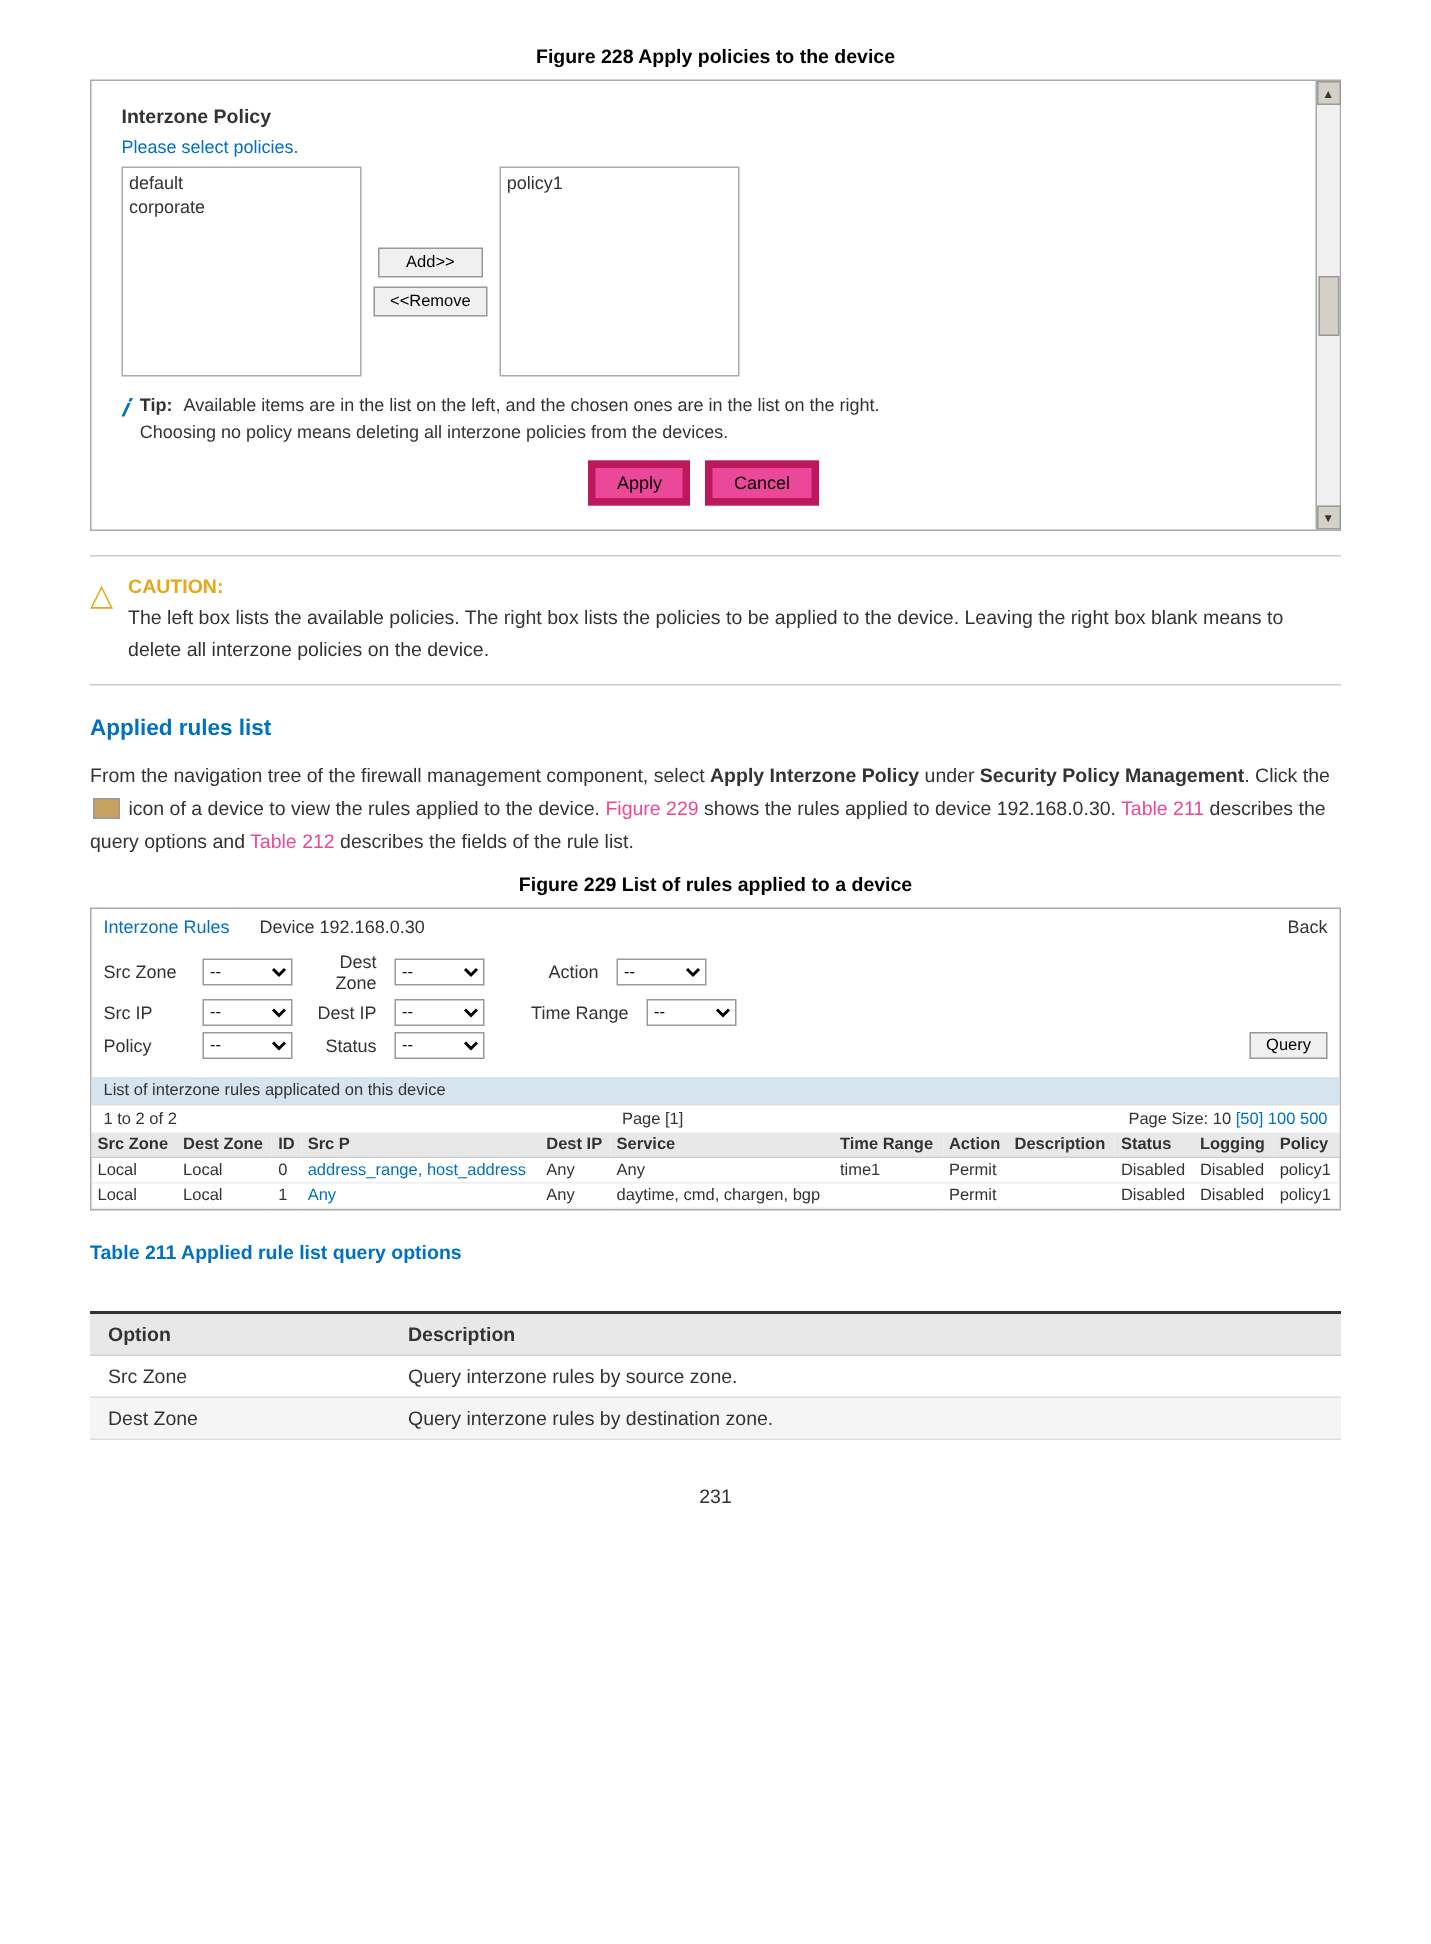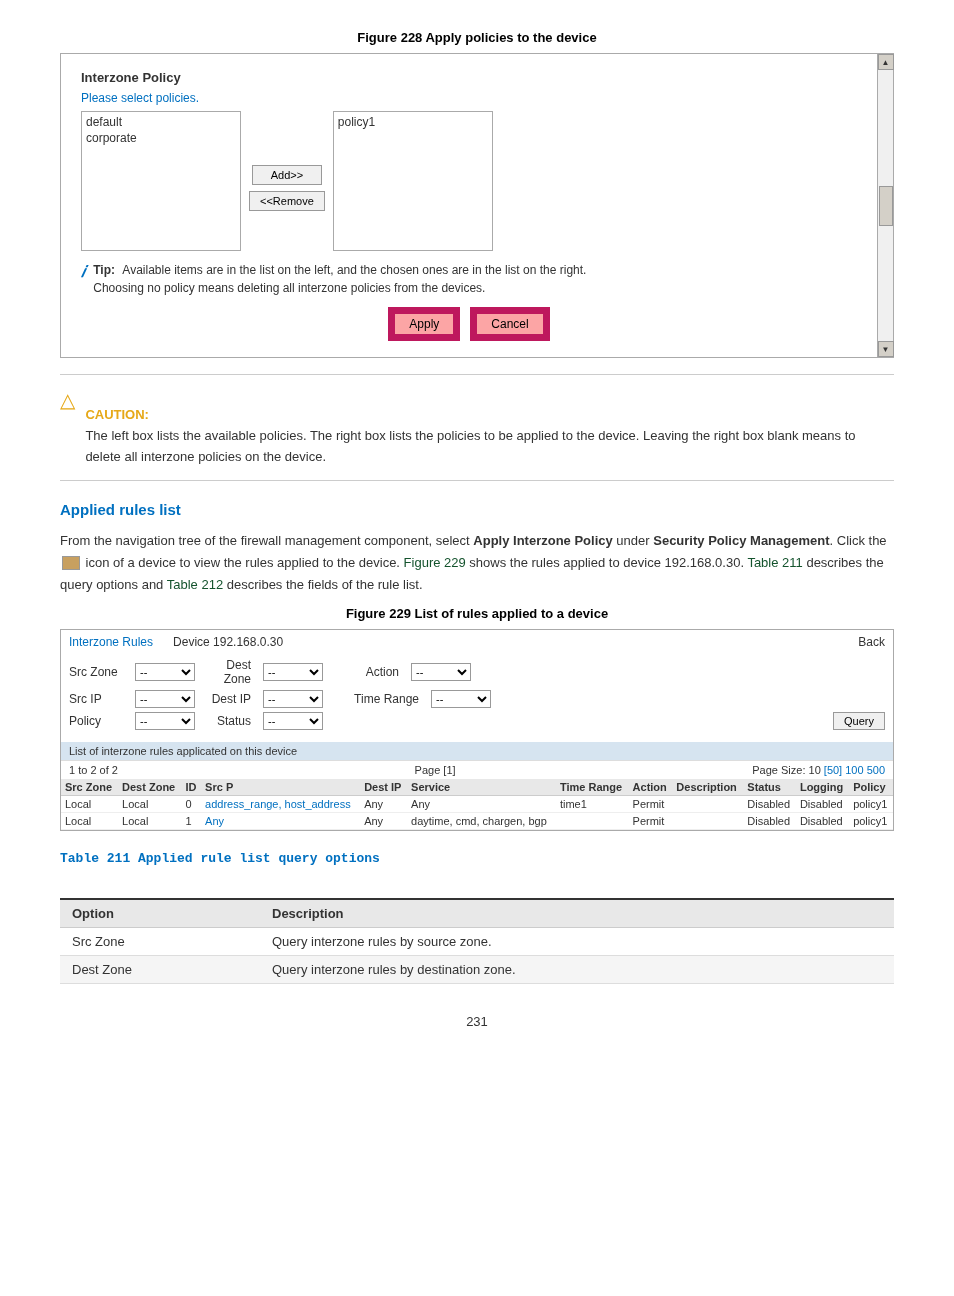--- a/index.html
+++ b/index.html
@@ -142,22 +142,22 @@
       color: #333;
       line-height: 1.5;
     }
     .apply-cancel-row {
       display: flex;
       justify-content: center;
       gap: 10px;
       margin-top: 10px;
     }
     .btn-action {
-      background: #fca5a5;
-      border: 7px solid #be185d;
+      background: #ec4899;
+      border: 5px solid #be185d;
       padding: 3px 14px;
       font-size: 12px;
       cursor: pointer;
     }
 
     
     .caution-section {
       display: flex;
       gap: 10px;
       margin-top: 16px;
@@ -166,21 +166,20 @@
       border-bottom: 1px solid #ccc;
       margin-bottom: 20px;
     }
     .caution-icon {
       color: #e6a817;
       font-size: 20px;
       margin-top: 1px;
     }
     .caution-content {
       flex: 1;
-      margin-top: 20px;
     }
     .caution-title {
       color: #e6a817;
       font-weight: bold;
       font-size: 13px;
       margin-bottom: 4px;
     }
     .caution-text {
       font-size: 13px;
       color: #333;
@@ -194,21 +193,21 @@
       font-weight: bold;
       margin-bottom: 12px;
     }
     .body-text {
       font-size: 13px;
       color: #333;
       line-height: 1.7;
       margin-bottom: 10px;
     }
     .body-text a, .link-text {
-      color: #14532d;
+      color: #ec4899;
       text-decoration: none;
     }
     .body-text strong {
       font-weight: bold;
     }
 
     
     .figure229-box {
       border: 1px solid #aaa;
       background: #fff;
@@ -510,21 +509,21 @@
             <td>Permit</td>
             <td></td>
             <td>Disabled</td>
             <td>Disabled</td>
             <td>policy1</td>
           </tr>
         </tbody>
     </table>
   </div>
 
-  <div class="table-title" style="margin-top:20px;font-family:Liberation Mono, monospace;">Table 211 Applied rule list query options</div>
+  <div class="table-title" style="margin-top:20px;">Table 211 Applied rule list query options</div>
 
   <table class="desc-table">
     <thead>
       <tr>
         <th style="width:200px;">Option</th>
         <th>Description</th>
       </tr>
     </thead>
     <tbody id="table211-tbody">
     <tr>

